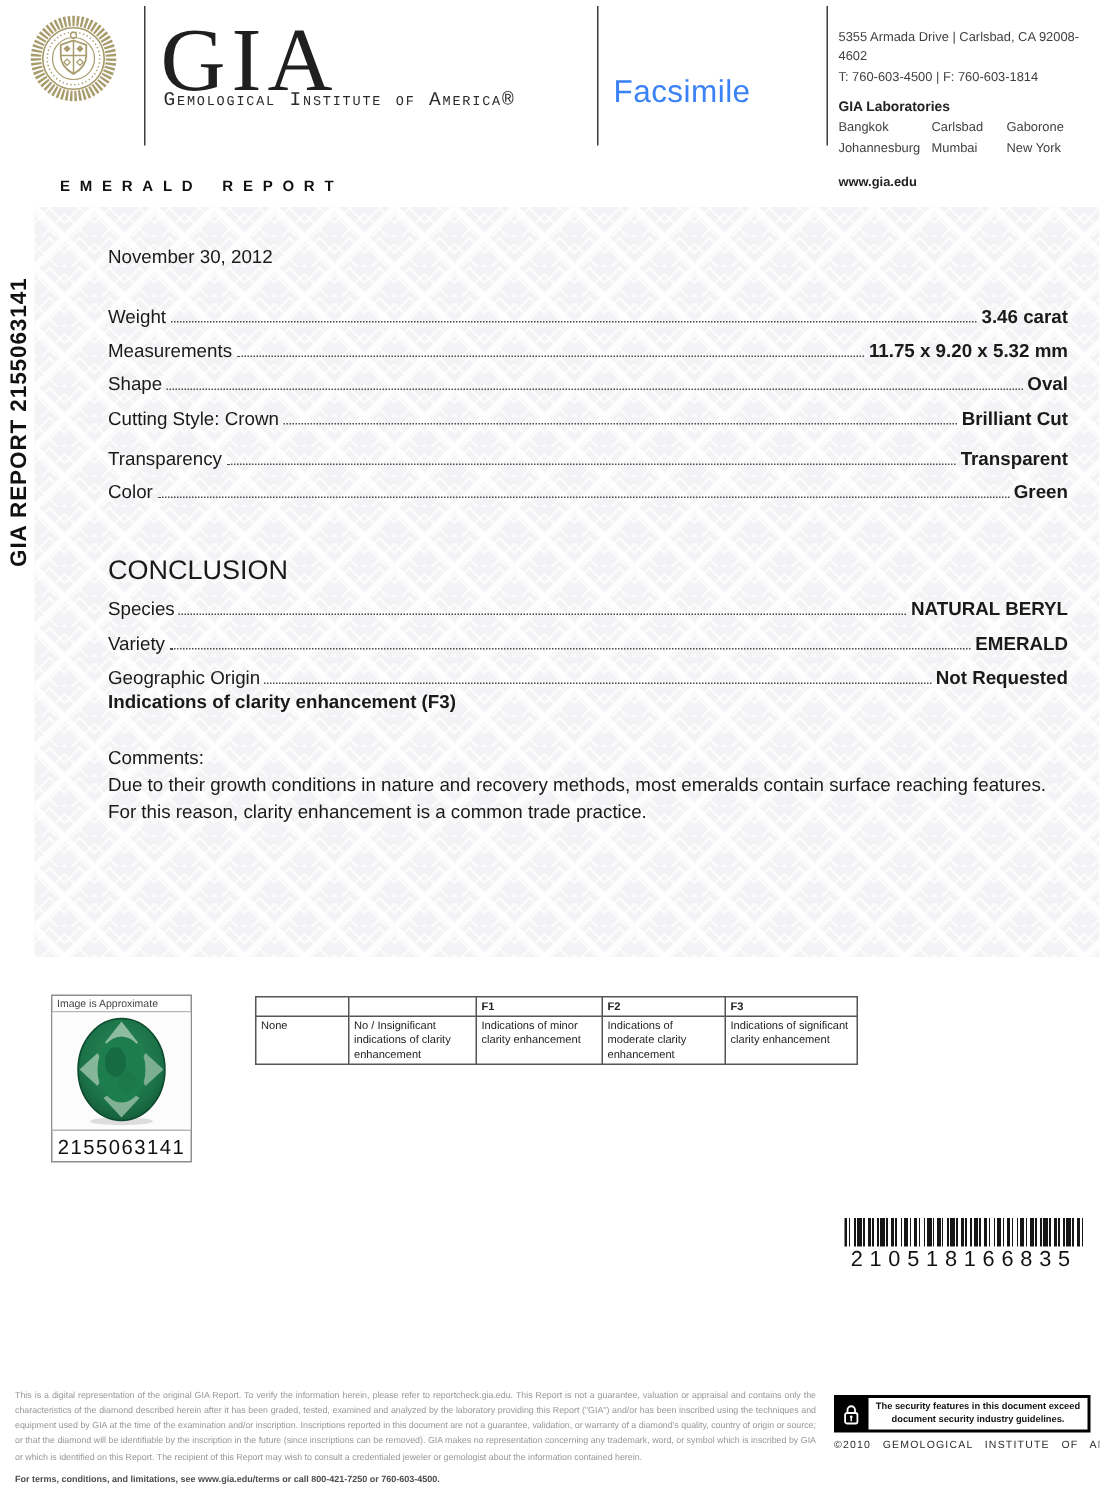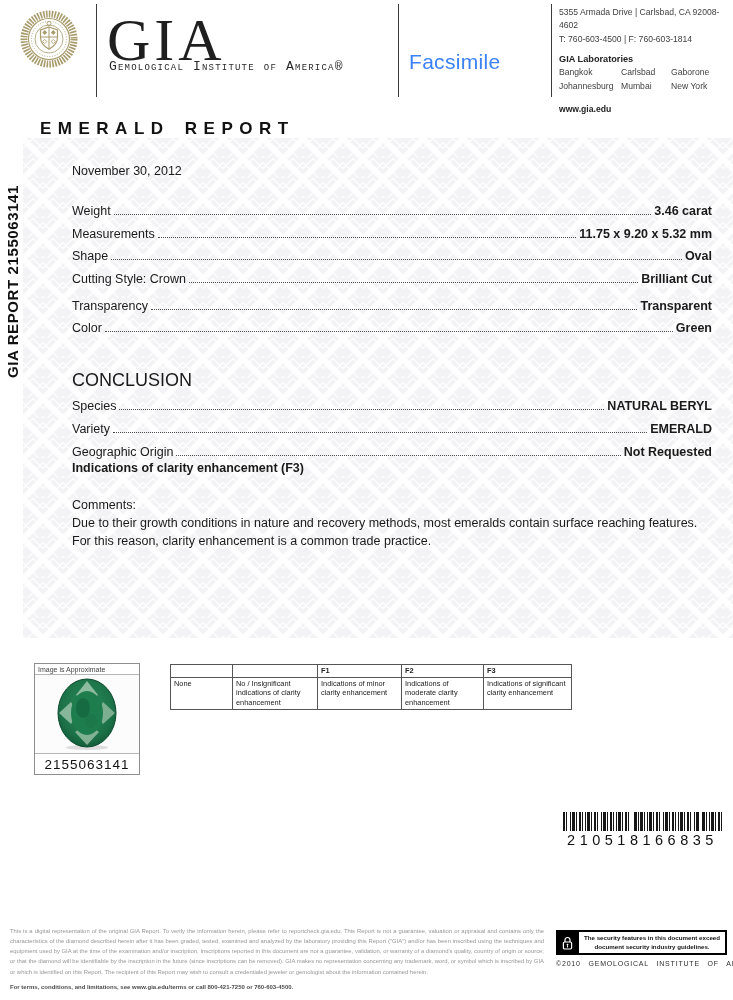--- a/index.html
+++ b/index.html
@@ -14,28 +14,28 @@
   .vline.v1{left:96px}.vline.v2{left:398px}.vline.v3{left:551px}
   .gia-wordmark{
     position:absolute;left:107px;top:10px;font-family:"Liberation Serif",serif;
     font-size:60px;letter-spacing:4px;color:#1f1f1f;line-height:1;
   }
   .gia-tagline{
     position:absolute;left:109px;top:59px;font-family:Liberation Mono, monospace;
     font-variant:small-caps;font-size:13px;letter-spacing:1.2px;color:#2a2a2a;white-space:nowrap;
   }
   .facsimile{position:absolute;left:409px;top:50px;font-size:21px;font-weight:400;color:#3b82f6;letter-spacing:.3px;}
-  .addr{position:absolute;left:559px;top:6px;width:172px;font-size:8.6px;color:#3f3f3f;line-height:1.55;}
+  .addr{position:absolute;left:559px;top:18px;width:172px;font-size:8.6px;color:#3f3f3f;line-height:1.55;}
   .addr .bold{font-weight:bold;color:#222;}
   .addr .labs-title{margin-top:6px;font-size:9.2px;}
   .city-grid{display:grid;grid-template-columns:62px 50px 58px;line-height:1.6;}
   .addr .site{margin-top:9px;}
   
   .report-title{
-    position:absolute;left:40px;top:119px;font-size:17px;font-weight:bold;
+    position:absolute;left:40px;top:119px;font-size:10px;font-weight:bold;
     letter-spacing:6.5px;word-spacing:4px;color:#111;
   }
   
   .side-label{
     position:absolute;left:4px;top:378px;transform:rotate(-90deg);transform-origin:0 0;
     font-size:15px;font-weight:bold;letter-spacing:.6px;white-space:nowrap;color:#111;
   }
   
   .panel{
     position:absolute;left:23px;top:138px;width:710px;height:500px;
@@ -52,21 +52,21 @@
   .row{display:flex;align-items:flex-end;}
   .row .lbl{white-space:nowrap;}
   .row .leader{flex:1;border-bottom:1.6px dotted #4a4a4a;margin:0 3px;transform:translateY(-3px);}
   .row .val{white-space:nowrap;font-weight:bold;}
   .mt26{margin-top:26px}.mt9{margin-top:9px}.mt8{margin-top:8px}.mt13{margin-top:13px}
   .sec-heading{font-size:18px;font-weight:normal;margin-top:35px;}
   .treat-text{font-weight:bold;margin-top:2px;}
   .comments-block{margin-top:21px;line-height:18px;}
   
   .photo-box{
-    position:absolute;left:34px;top:663px;width:106px;height:112px;background:#fff;
+    position:absolute;left:34px;top:663px;width:94px;height:112px;background:#fff;
     border:1px solid #8e8e8e;box-sizing:border-box;display:flex;flex-direction:column;
   }
   .photo-caption{font-size:7px;color:#444;padding:2px 3px 1px;border-bottom:1px solid #b5b5b5;}
   .photo-area{flex:1;display:flex;align-items:center;justify-content:center;background:#fcfcfc;}
   .photo-number{border-top:1px solid #b5b5b5;text-align:center;font-size:13.5px;letter-spacing:1px;padding:3px 0 2px;color:#111;}
   
   .clarity{position:absolute;left:170px;top:664px;border-collapse:collapse;table-layout:fixed;width:401px;}
   .clarity td{border:1px solid #555;font-size:7.4px;line-height:1.3;padding:1px 3px;vertical-align:top;color:#222;background:#fff;}
   .clarity td.fcode{font-weight:bold;}
   .clarity tr.frow td{height:9px;}

